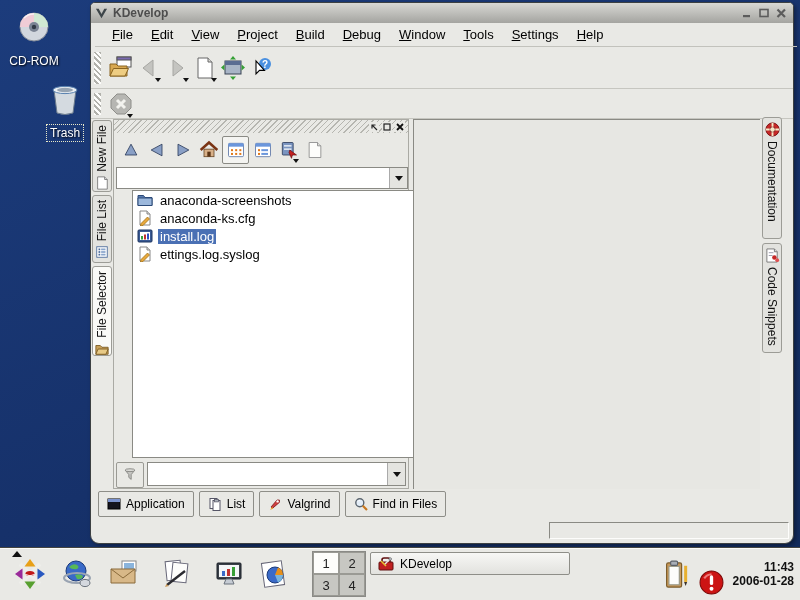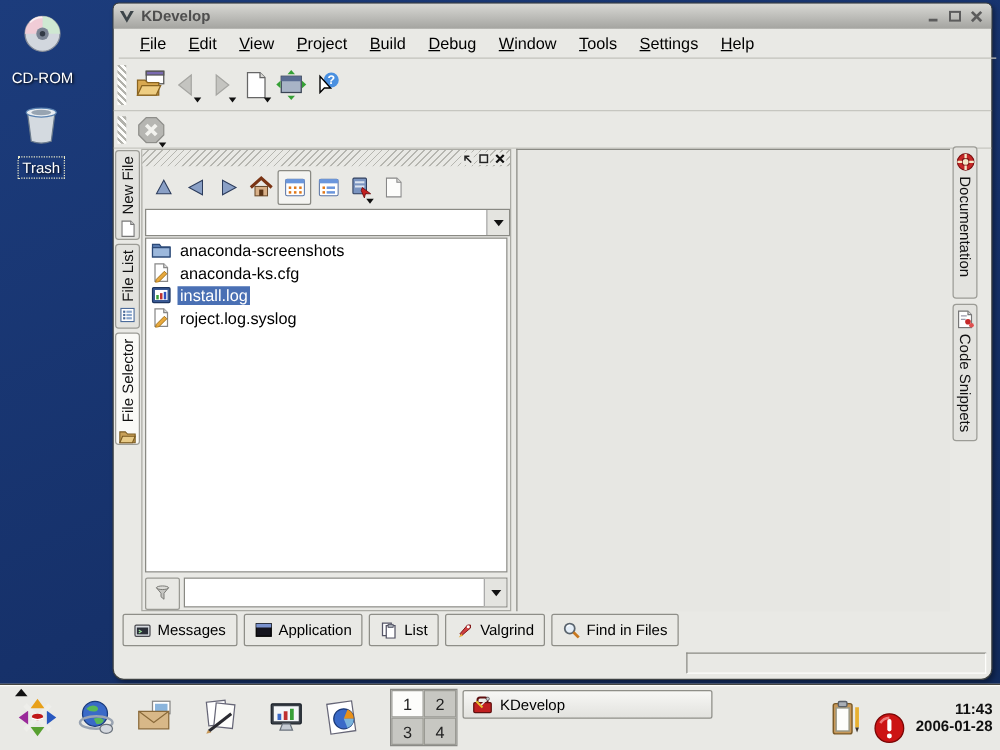--- a/index.html
+++ b/index.html
@@ -57,21 +57,21 @@
     align-items:center;gap:1px;padding-left:2px;}
   .fbtn{position:relative;width:25px;height:26px;display:flex;align-items:center;justify-content:center;}
   .fbtn.pressed{border:1px solid #8a8a84;background:#f4f4f1;border-radius:2px;}
   .combo{display:flex;height:20px;border:1px solid #8a8a84;background:#fff;}
   .combo .cfield{flex:1;}
   .combo .cbtn{width:17px;background:#e4e4e0;border-left:1px solid #aaa;
     display:flex;align-items:center;justify-content:center;}
   .carrow{width:0;height:0;border-left:4px solid transparent;border-right:4px solid transparent;
     border-top:5px solid #111;}
   .pathcombo{position:absolute;left:2px;top:47px;width:290px;}
-  .filelist{position:absolute;left:2px;top:70px;width:290px;height:268px;background:#fff;
+  .filelist{position:absolute;left:18px;top:70px;width:290px;height:268px;background:#fff;
     border:1px solid #8a8a84;box-sizing:border-box;overflow:hidden;}
   .frow{display:flex;align-items:center;height:18px;padding-left:4px;gap:5px;font-size:13px;color:#000;}
   .frow .fname{padding:0 2px;}
   .frow.selected .fname{background:#4a70b4;color:#fff;}
   .filterrow{position:absolute;left:2px;top:342px;width:290px;height:24px;display:flex;gap:3px;}
   .funnelbtn{width:26px;height:24px;border:1px solid #9a9a94;background:#e9e9e5;border-radius:2px;
     display:flex;align-items:center;justify-content:center;}
   .filterrow .combo{flex:1;height:22px;}
   .editor{position:absolute;left:322px;top:0;width:347px;height:100%;background:#e7e7e3;
     border-top:1px solid #8a8a84;border-left:1px solid #8a8a84;box-sizing:border-box;}
@@ -115,21 +115,21 @@
         <path d="M18 3 A14 14 0 0 1 32 17 L23 17 A5 5 0 0 0 18 12 Z" fill="#cfe8d2"></path>
         <path d="M4 17 A14 14 0 0 1 18 3 L18 12 A5 5 0 0 0 13 17 Z" fill="#f0ccd6"></path>
         <circle cx="18" cy="17" r="5" fill="#7b8494"></circle>
         <circle cx="18" cy="17" r="2.2" fill="#323a46"></circle>
         <path d="M8 8 A13 13 0 0 1 18 4" fill="none" stroke="#ffffff" stroke-width="1.4" opacity=".7"></path>
       </svg>
     </span>
     <br><span class="dlabel">CD-ROM</span>
   </div>
 
-  <div class="deskicon sel" style="left:1px;top:82px;">
+  <div class="deskicon sel" style="left:1px;top:82px;padding-left:32px;">
     <span class="ico">
       <svg width="36" height="36" viewBox="0 0 36 36">
         <path d="M7 8 L10 31 Q18 34 26 31 L29 8 Z" fill="#d4dae0" stroke="#6a7a8c"></path>
         <ellipse cx="18" cy="8" rx="12" ry="3.6" fill="#e8edf2" stroke="#5a82b0"></ellipse>
         <ellipse cx="18" cy="8" rx="8" ry="2.2" fill="#97a4b2"></ellipse>
       </svg>
     </span>
     <br><span class="dlabel">Trash</span>
   </div>
 
@@ -391,21 +391,21 @@
             <span class="fname">install.log</span>
           </div>
           <div class="frow">
             <span class="ico">
               <svg width="16" height="16" viewBox="0 0 16 16">
                   <path d="M3 1 h7 l3 3 v11 H3 Z" fill="#fff" stroke="#888"></path>
                   <path d="M10 1 v3 h3" fill="#ddd" stroke="#888"></path>
                   <path d="M4 13.5 L10.5 7 l2 2 L6 15.5 l-2.6 .6 Z" fill="#e8a83c" stroke="#9a6a10" stroke-width=".7"></path>
                 </svg>
             </span>
-            <span class="fname">roject.log.syslog</span>
+            <span class="fname">ettings.log.syslog</span>
           </div>
         </div>
 
         <div class="filterrow">
           <span class="funnelbtn">
             <svg width="16" height="16" viewBox="0 0 20 20">
                 <path d="M4 4 h12 l-4.5 5.5 v6 l-3 -2.5 v-3.5 Z" fill="#c6c6c2" stroke="#7a7a76"></path>
                 <ellipse cx="10" cy="4" rx="6" ry="1.8" fill="#dcdcd8" stroke="#7a7a76"></ellipse>
               </svg>
           </span>
@@ -440,30 +440,20 @@
                 <circle cx="13" cy="13" r="2" fill="#e05050"></circle>
                 <path d="M4 5 h5 M4 8 h4" stroke="#99a" stroke-width="1"></path>
               </svg>
           </span>
           <span class="vtext-down">Code Snippets</span>
         </div>
       </div>
     </div>
 
     <div class="bottombar">
-      <span class="btab">
-        <span class="ico">
-          <svg width="14" height="14" viewBox="0 0 14 14">
-              <rect x="1" y="3" width="12" height="9" rx="1" fill="#d8dce2" stroke="#4a4a50"></rect>
-              <rect x="2.5" y="5" width="9" height="5.5" fill="#2a2e38"></rect>
-              <path d="M4 7 l2 1.2 -2 1.2" stroke="#9ae09a" fill="none" stroke-width=".9"></path>
-            </svg>
-        </span>
-        <span>Messages</span>
-      </span>
       <span class="btab">
         <span class="ico">
           <svg width="14" height="14" viewBox="0 0 14 14">
               <rect x="1" y="2" width="12" height="10" fill="#14141e" stroke="#000"></rect>
               <rect x="1" y="2" width="12" height="3" fill="#7a92ce"></rect>
             </svg>
         </span>
         <span>Application</span>
       </span>
       <span class="btab">

